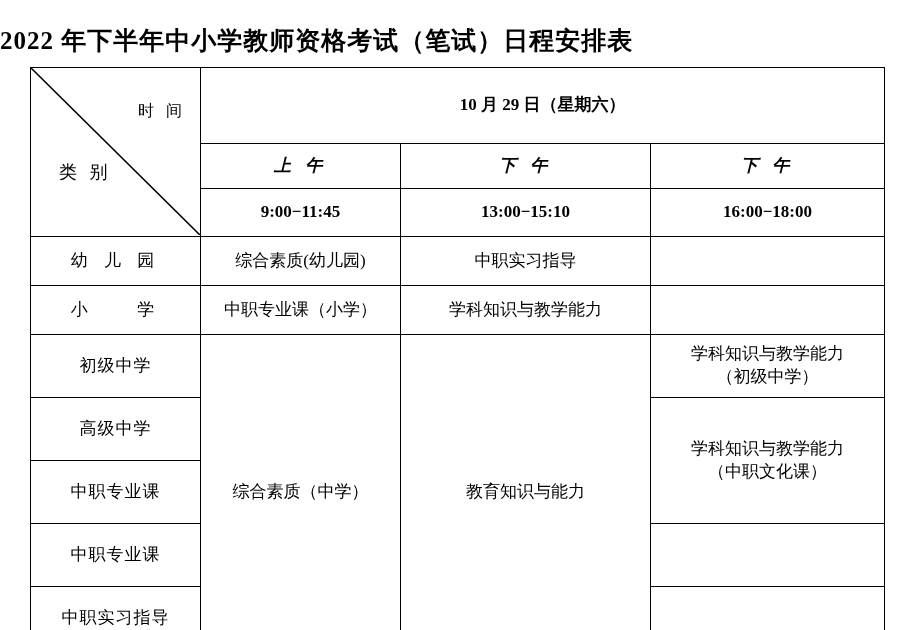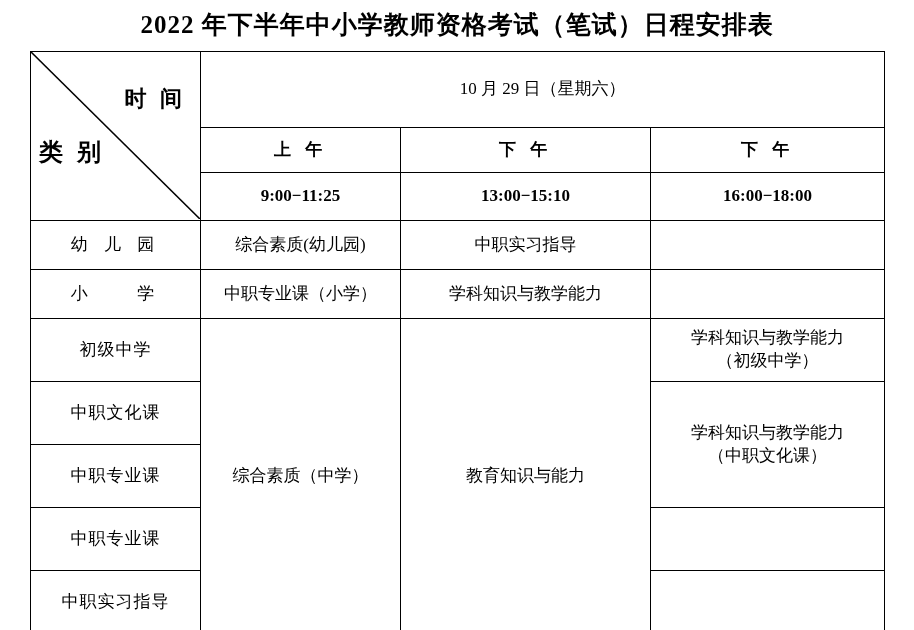--- a/index.html
+++ b/index.html
@@ -14,25 +14,25 @@
     color: #000000;
     overflow: hidden;
   }
   .page {
     position: relative;
     width: 914px;
     height: 630px;
     box-sizing: border-box;
   }
   .doc-title {
-    text-align: center;
+    text-align: left;
     font-size: 25px;
     font-weight: bold;
     letter-spacing: 1px;
-    padding-top: 8px;
+    padding-top: 24px;
     padding-bottom: 10px;
     font-family: "Liberation Serif", "DejaVu Serif", serif;
   }
   .table-wrap {
     margin: 0 30px;
   }
   table.schedule {
     border-collapse: collapse;
     width: 854px;
     table-layout: fixed;
@@ -54,42 +54,43 @@
   }
   .corner .diag {
     position: absolute;
     inset: 0;
     pointer-events: none;
   }
   .corner .time-lbl {
     position: absolute;
     right: 14px;
     top: 32px;
-    font-size: 22px;
+    font-size: 16px;
     letter-spacing: 4px;
-    font-weight: bold;
+    font-weight: normal;
   }
   .corner .type-lbl {
     position: absolute;
-    left: 8px;
+    left: 28px;
     bottom: 52px;
-    font-size: 24px;
+    font-size: 18px;
     letter-spacing: 4px;
-    font-weight: bold;
+    font-weight: normal;
   }
   .date-head {
     font-size: 19px;
-    font-weight: normal;
+    font-weight: bold;
     height: 70px;
   }
   .session-head {
     font-size: 18px;
     font-weight: bold;
     letter-spacing: 5px;
     height: 40px;
+    font-style: italic;
   }
   .time-head {
     font-size: 18px;
     font-weight: bold;
     height: 42px;
     font-family: "Liberation Serif", "DejaVu Serif", serif;
   }
   .cat {
     font-size: 18px;
     letter-spacing: 1px;
@@ -140,21 +141,21 @@
           <td class="date-head" colspan="3">10 月 29 日（星期六）</td>
         </tr>
 
         <tr>
           <td class="session-head">上 午</td>
           <td class="session-head">下 午</td>
           <td class="session-head">下 午</td>
         </tr>
 
         <tr>
-          <td class="time-head">9:00−11:25</td>
+          <td class="time-head">9:00−11:45</td>
           <td class="time-head">13:00−15:10</td>
           <td class="time-head">16:00−18:00</td>
         </tr>
 
         <tr>
           <td class="cat spaced">幼 儿 园</td>
           <td class="subj">综合素质(幼儿园)</td>
           <td class="subj">中职实习指导</td>
           <td class="subj empty"></td>
         </tr>
@@ -170,21 +171,21 @@
           <td class="cat tall">初级中学</td>
           <td class="subj" rowspan="5">综合素质（中学）</td>
           <td class="subj" rowspan="5">教育知识与能力</td>
           <td class="subj two-line">
             <div>学科知识与教学能力</div>
             <div>（初级中学）</div>
           </td>
         </tr>
 
         <tr>
-          <td class="cat tall">中职文化课</td>
+          <td class="cat tall">高级中学</td>
           <td class="subj two-line" rowspan="2">
             <div>学科知识与教学能力</div>
             <div>（中职文化课）</div>
           </td>
         </tr>
 
         <tr>
           <td class="cat tall">中职专业课</td>
         </tr>
 

